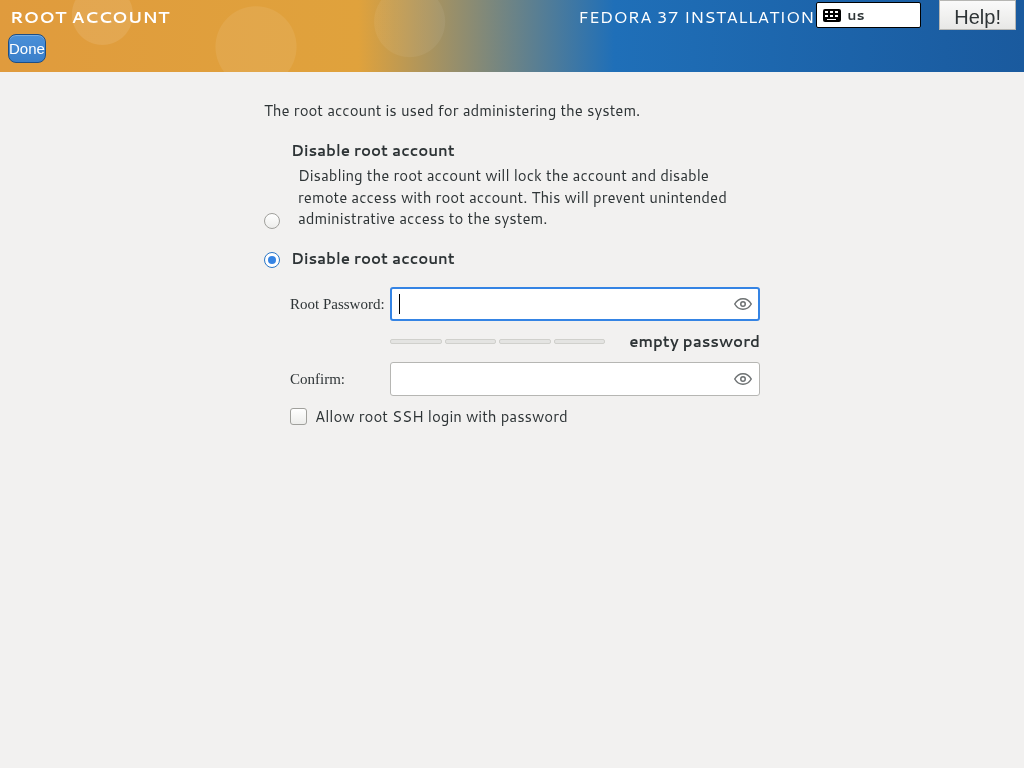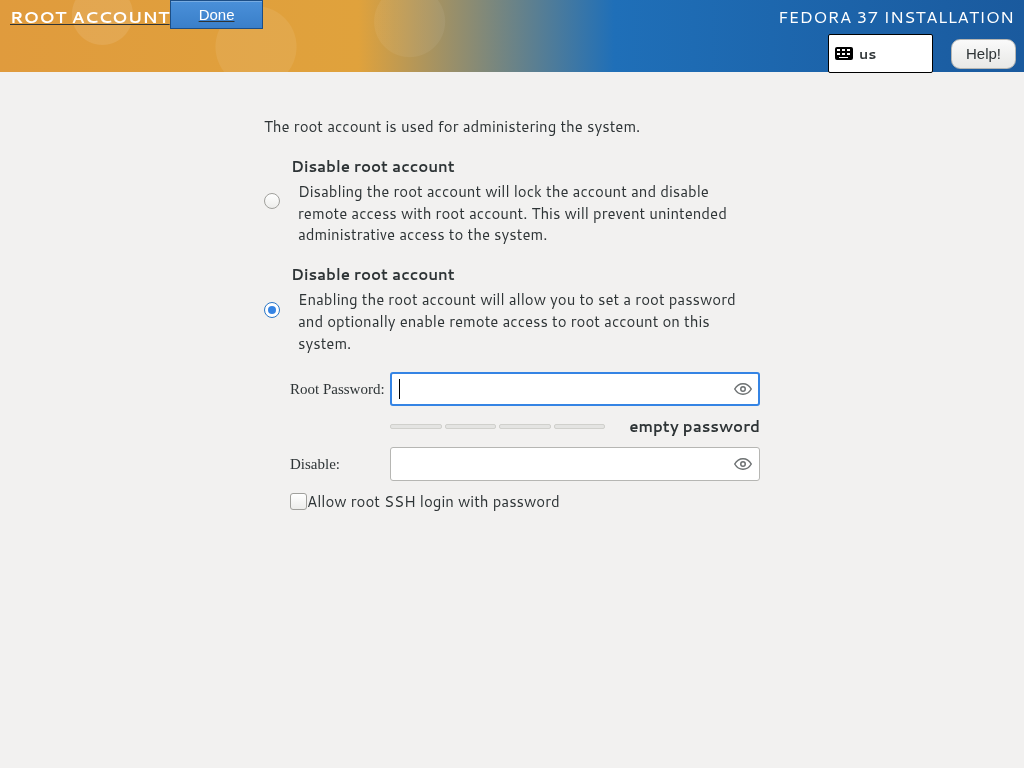--- a/index.html
+++ b/index.html
@@ -23,56 +23,56 @@
     .header::before {
       content: "";
       position: absolute;
       inset: 0;
       background:
         radial-gradient(circle at 10% 20%, rgba(255,255,255,0.1) 0 30px, transparent 31px),
         radial-gradient(circle at 25% 65%, rgba(255,255,255,0.08) 0 40px, transparent 41px),
         radial-gradient(circle at 40% 30%, rgba(255,255,255,0.06) 0 35px, transparent 36px);
       pointer-events: none;
     }
-    .header-left { display: flex; flex-direction: row; align-items: flex-start; z-index:1;text-decoration:underline; }
-    .header-right { display: flex; flex-direction: column; align-items: flex-end; z-index:1; }
+    .header-left { display: flex; flex-direction: column; align-items: flex-start; z-index:1; }
+    .header-right { display: flex; flex-direction: row; align-items: flex-start; z-index:1; }
     .page-title {
       color: #fff;
       font-weight: bold;
       font-size: 17px;
       letter-spacing: 0.3px;
       margin: 4px 0 6px 2px;
     }
     .installer-title {
       color: #fff;
       font-size: 17px;
       letter-spacing: 0.3px;
       margin: 4px 2px 6px 0;
     }
     .done-btn {
       background: linear-gradient(to bottom, #4a90d9, #3a7fc9);
       border: 1px solid #1c4e86;
-      border-radius: 0;
+      border-radius: 8px;
       color: #fff;
-      padding: 5px 28px;
+      padding: 5px 0;
       font-size: 15px;
       cursor: pointer;
       box-shadow: inset 0 1px 0 rgba(255,255,255,0.25);
     }
     .header-right-row { display: flex; gap: 18px; align-items: center; }
     .kbd-indicator {
       background: #fff;
       border: 1px solid #000;
       border-radius: 2px;
       padding: 3px 8px 3px 6px;
       display: flex;
       align-items: center;
       gap: 6px;
       min-width: 105px;
-      height: 39px;
+      height: 26px;
       cursor: pointer;
     }
     .kbd-icon {
       width: 18px; height: 13px;
       background: #000;
       border-radius: 2px;
       position: relative;
       display: inline-block;
     }
     .kbd-icon::after {
@@ -85,39 +85,39 @@
         linear-gradient(#fff,#fff) 10px 0/3px 2px no-repeat,
         linear-gradient(#fff,#fff) 0 4px/3px 2px no-repeat,
         linear-gradient(#fff,#fff) 5px 4px/3px 2px no-repeat,
         linear-gradient(#fff,#fff) 10px 4px/3px 2px no-repeat,
         linear-gradient(#fff,#fff) 2px 8px/9px 2px no-repeat;
     }
     .kbd-text { font-weight: bold; font-size: 14px; }
     .help-btn {
       background: linear-gradient(to bottom, #fafafa, #e8e8e6);
       border: 1px solid #b6b6b3;
-      border-radius: 9px;
+      border-radius: 0;
       padding: 5px 14px;
-      font-size: 15px;
+      font-size: 20px;
       cursor: pointer;
       height: 30px;
       color: #2e3436;
     }
     .content {
-      padding: 44px 0 0 264px;
+      padding: 28px 0 0 264px;
       max-width: 760px;
     }
     .intro-text {
       font-size: 15px;
       line-height: 1.45;
       margin-bottom: 12px;
       max-width: 500px;
     }
     .radio-group { margin-top: 18px; }
-    .radio-item { display: flex; align-items: center; margin-bottom: 18px; }
+    .radio-item { display: flex; align-items: flex-end; margin-bottom: 18px; }
     .radio-outer {
       width: 17px; height: 17px; flex-shrink:0;
       margin-top: 2px;
       cursor: pointer;
     }
     .radio-circle {
       width: 16px; height: 16px; border-radius: 50%;
       border: 1px solid #a0a09c;
       background: linear-gradient(to bottom, #fff, #ededeb);
       position: relative;
@@ -171,21 +171,21 @@
       flex:1;
       max-width: 220px;
     }
     .strength-seg {
       height:5px; flex:1;
       background:#e4e4e2;
       border:1px solid #d0d0cc;
       border-radius:2px;
     }
     .strength-label { font-weight:bold; font-size:15px; margin-left:auto; }
-    .checkbox-row { display:flex; align-items:center; margin-top:8px; margin-left:26px; gap:0; }
+    .checkbox-row { display:flex; align-items:center; margin-top:8px; margin-left:26px; gap:8px; }
     .checkbox {
       width:17px; height:17px;
       border:1px solid #a0a09c;
       border-radius:3px;
       background:linear-gradient(to bottom, #fff, #ededeb);
       cursor:pointer;
       flex-shrink:0;
     }
     .checkbox-label { font-size:15px; cursor:pointer; }
     .cursor-caret {
@@ -227,21 +227,20 @@
         <div class="radio-desc">Disabling the root account will lock the account and disable remote access with root account. This will prevent unintended administrative access to the system.</div>
       </div>
     </div>
 
     <div class="radio-item">
       <div class="radio-outer">
         <div class="radio-circle selected"></div>
       </div>
       <div class="radio-text">
         <div class="radio-label">Disable root account</div>
-        <div class="radio-desc">Enabling the root account will allow you to set a root password and optionally enable remote access to root account on this system.</div>
       </div>
     </div>
 
   </div>
 
   <div class="form-area">
 
     <div class="form-row">
       <div class="form-label">Root Password:</div>
       <div class="input-wrap">
@@ -258,21 +257,21 @@
       <div class="strength-meter">
         <div class="strength-seg"></div>
         <div class="strength-seg"></div>
         <div class="strength-seg"></div>
         <div class="strength-seg"></div>
       </div>
       <div class="strength-label">empty password</div>
     </div>
 
     <div class="form-row">
-      <div class="form-label">Disable:</div>
+      <div class="form-label">Confirm:</div>
       <div class="input-wrap">
         <input type="password" class="text-input" value="" style="">
         <svg class="eye-icon" viewBox="0 0 24 24" fill="none" stroke="#2e3436" stroke-width="2">
           <path d="M1 12s4-7 11-7 11 7 11 7-4 7-11 7S1 12 1 12z"></path>
             <circle cx="12" cy="12" r="3"></circle>
         </svg>
       </div>
     </div>
 
   </div>

